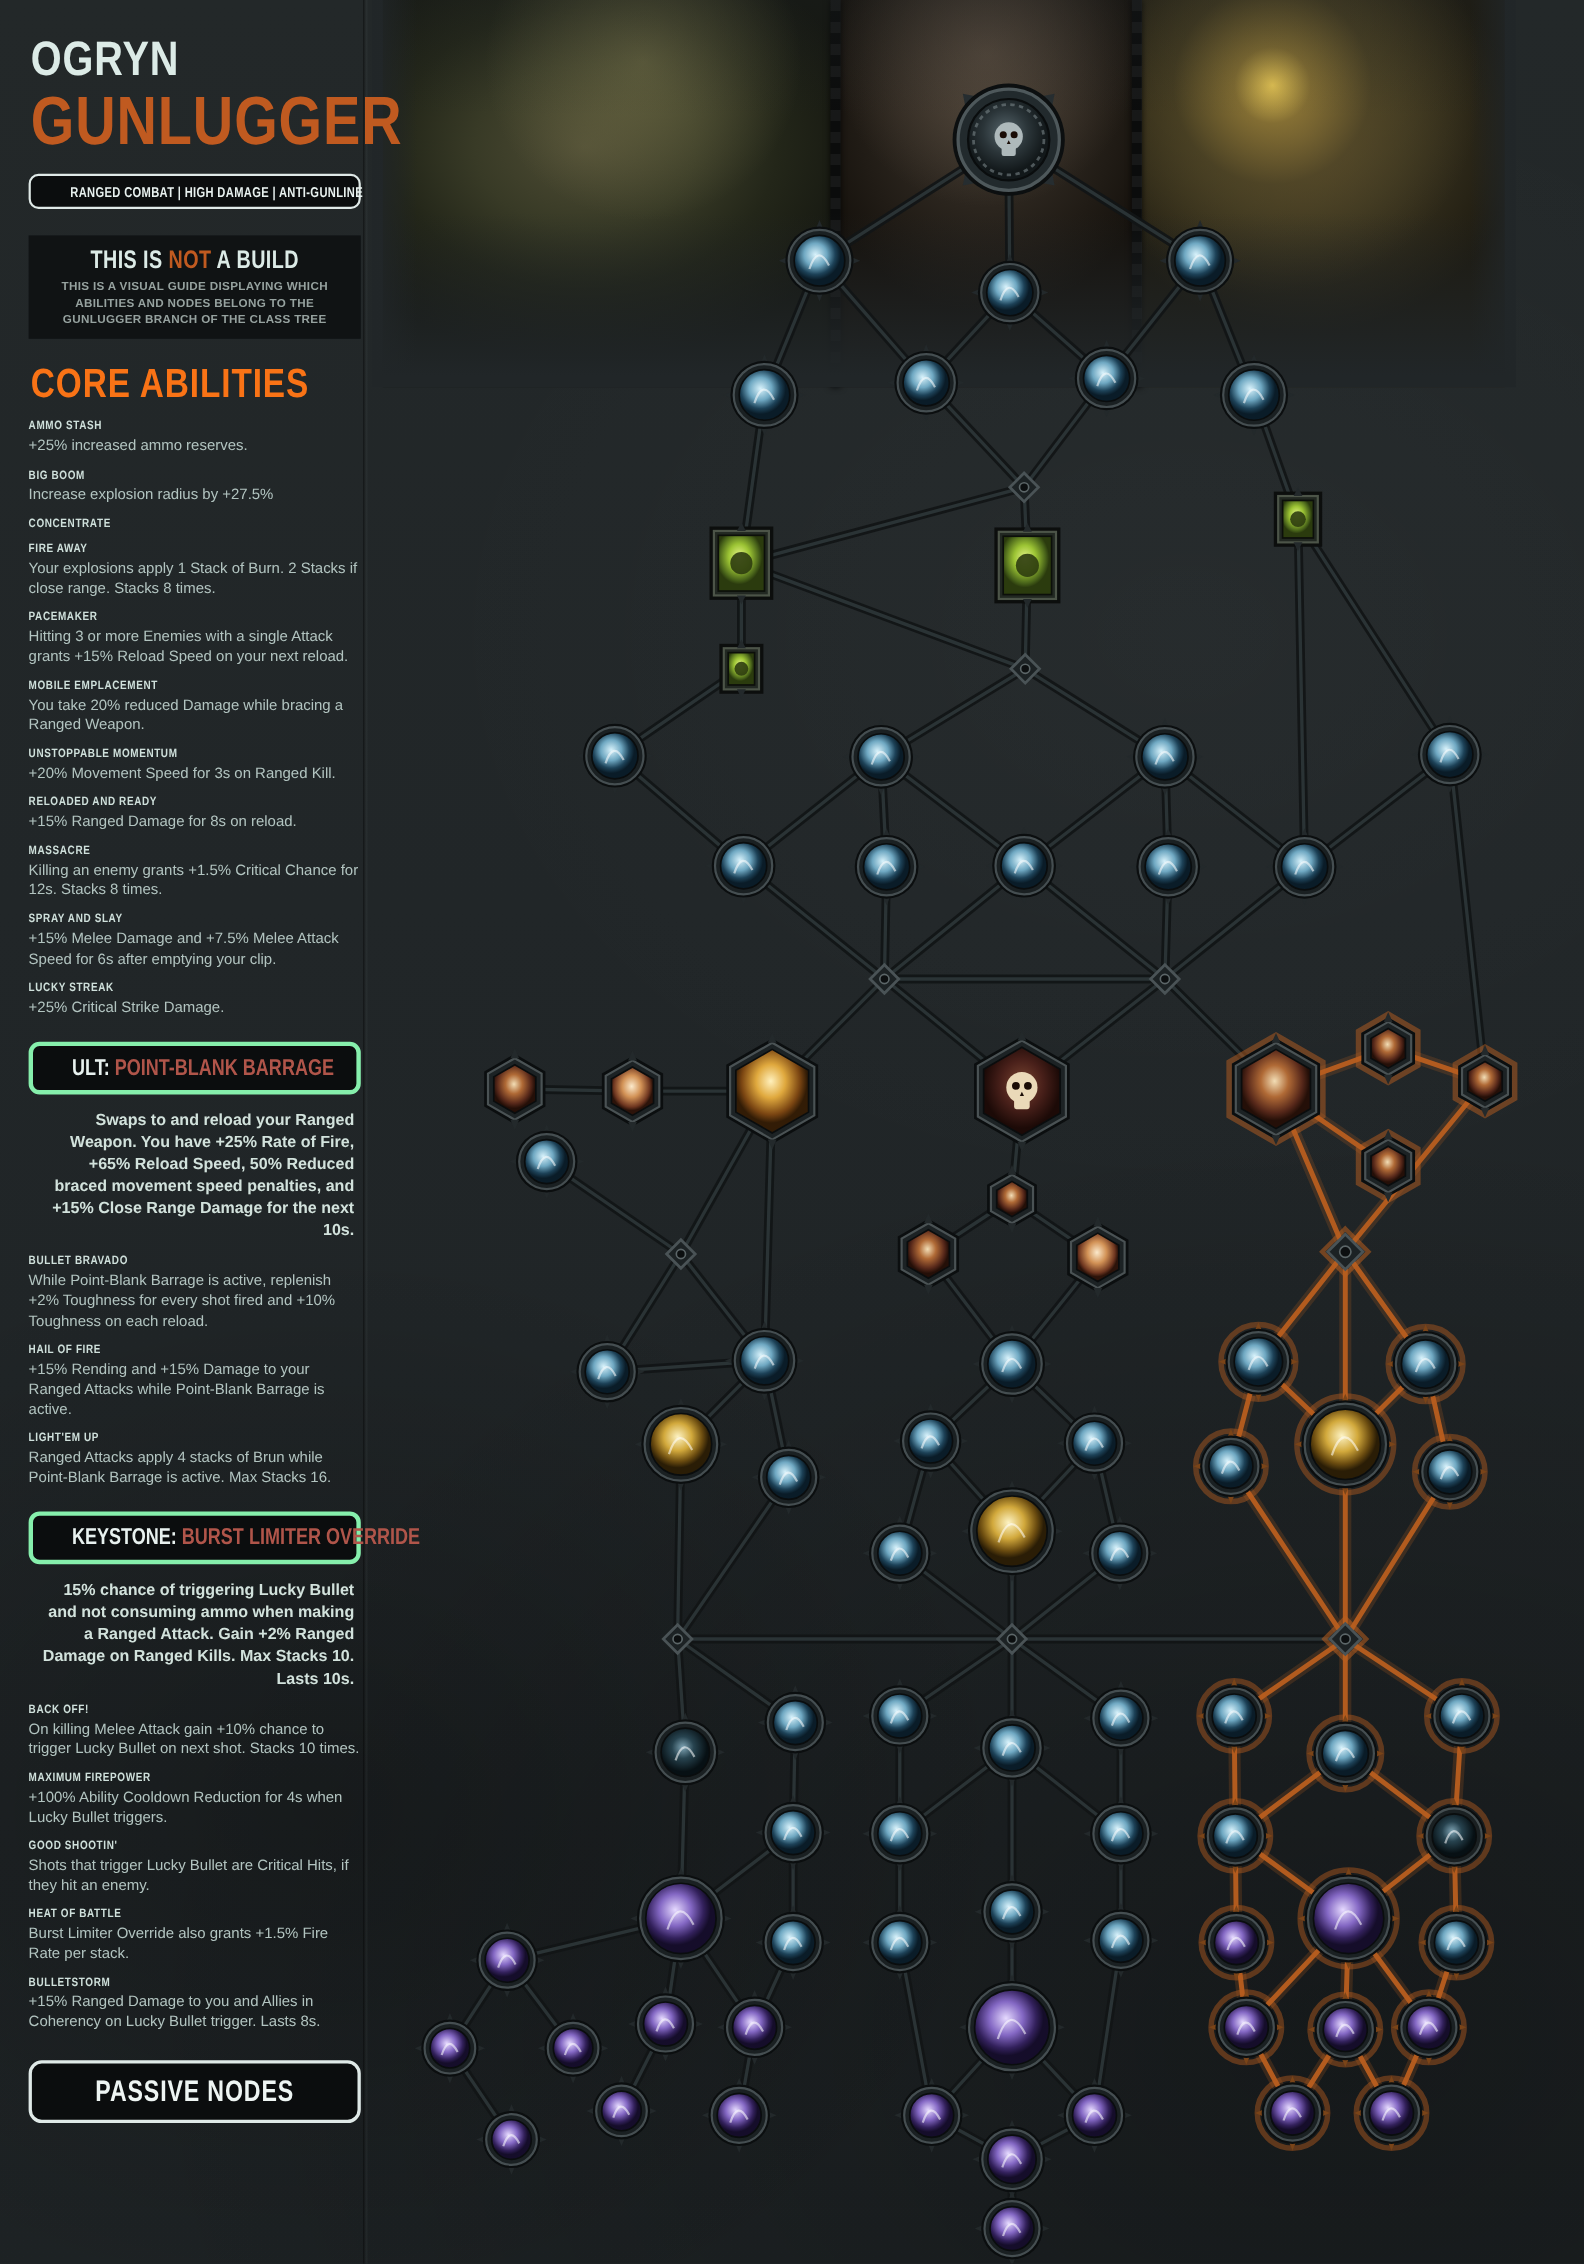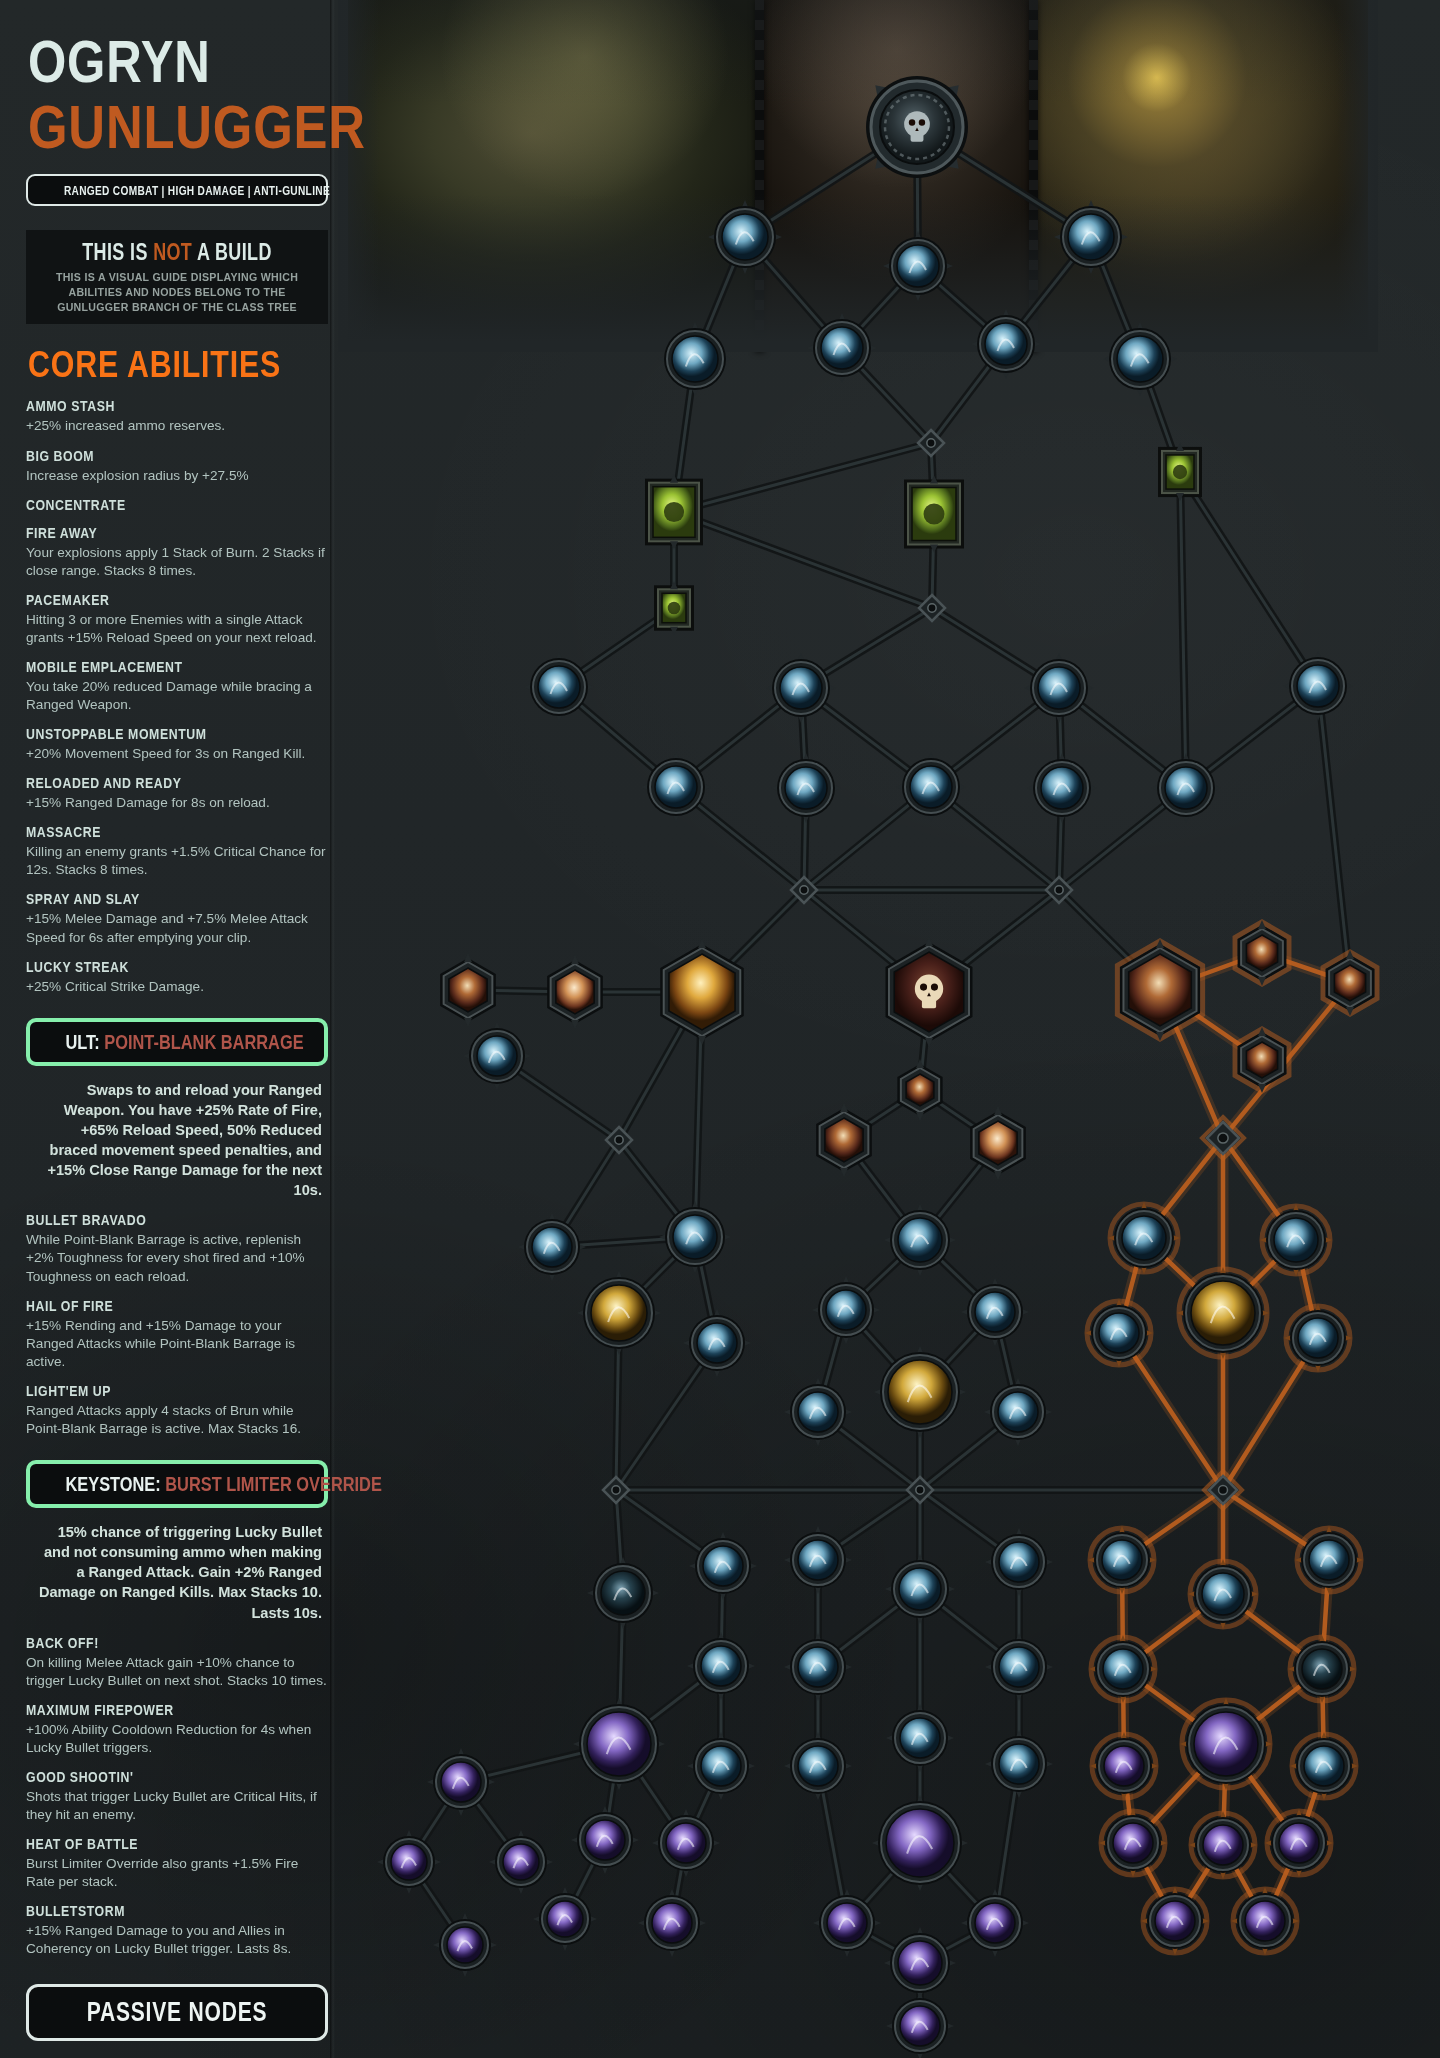--- a/index.html
+++ b/index.html
@@ -46,31 +46,31 @@
   .strip-1{left:417px;} .strip-2{left:691px;}
   .art-fade{position:absolute;inset:0;
     background:
       linear-gradient(90deg,#212628 0%, transparent 4%, transparent 96%, #212628 100%),
       linear-gradient(180deg, rgba(33,38,40,0.25) 0%, rgba(33,38,40,0) 30%, rgba(33,38,40,0) 55%, #212628 97%);
   }
   
   .sidebar{position:absolute;left:26px;top:22px;width:302px;z-index:5;color:#b6c8c4;}
   .cond{display:inline-block;transform:scaleX(0.82);transform-origin:left center;white-space:nowrap;}
   .cond-c{display:block;transform:scaleX(0.78);transform-origin:center;white-space:nowrap;text-align:center;}
-  .title1{font-size:60px;font-weight:bold;color:#dcebe7;letter-spacing:1px;line-height:1.0;margin:10px 0 0 2px;}
+  .title1{font-size:44px;font-weight:bold;color:#dcebe7;letter-spacing:1px;line-height:1.0;margin:10px 0 0 2px;}
   .title2{font-size:62px;font-weight:bold;color:#c05a20;letter-spacing:1px;line-height:1.0;margin:4px 0 0 2px;}
   .badge{margin-top:16px;border:2px solid #dfe9e7;border-radius:9px;background:#0b0d0e;
     padding:7px 4px 6px;text-align:center;color:#e8f1ef;font-weight:bold;font-size:13px;letter-spacing:.4px;}
   .disclaimer{margin-top:24px;background:#101314;padding:9px 8px 10px;text-align:center;}
   .disclaimer-title{font-size:23px;font-weight:bold;color:#dcebe7;letter-spacing:.5px;}
   .disclaimer-title .not{color:#c05a20;}
   .disclaimer-body{margin-top:4px;font-size:10.6px;font-weight:bold;color:#96a29f;line-height:1.4;letter-spacing:.3px;}
   .core-heading{font-size:37px;font-weight:bold;color:#f97316;letter-spacing:1px;margin:20px 0 6px 2px;}
   .ability{margin-top:11px;}
-  .ability-name{font-size:15px;font-weight:bold;color:#cfe0db;letter-spacing:.7px;}
+  .ability-name{font-size:11px;font-weight:bold;color:#cfe0db;letter-spacing:.7px;}
   .ability-desc{font-size:13.6px;color:#b2c4c0;line-height:1.33;margin-top:3px;}
   .hdr-box{margin-top:22px;border:4px solid #86efac;border-radius:10px;background:#0b0d0e;
     padding:8px 4px;text-align:center;font-weight:bold;font-size:21px;color:#e8f1ef;}
   .hdr-box .accent{color:#b0554a;}
   .big-desc{margin:14px 6px 4px;font-size:14.6px;font-weight:bold;color:#d2e2dc;text-align:right;line-height:1.38;}
   .passive-box{margin-top:26px;border:3px solid #dfe9e7;border-radius:12px;background:#0b0d0e;
     padding:10px 4px;text-align:center;font-weight:bold;font-size:27px;color:#eef5f3;letter-spacing:1px;}
   
   #tree-svg{position:absolute;left:0;top:0;z-index:3;}
 </style>

